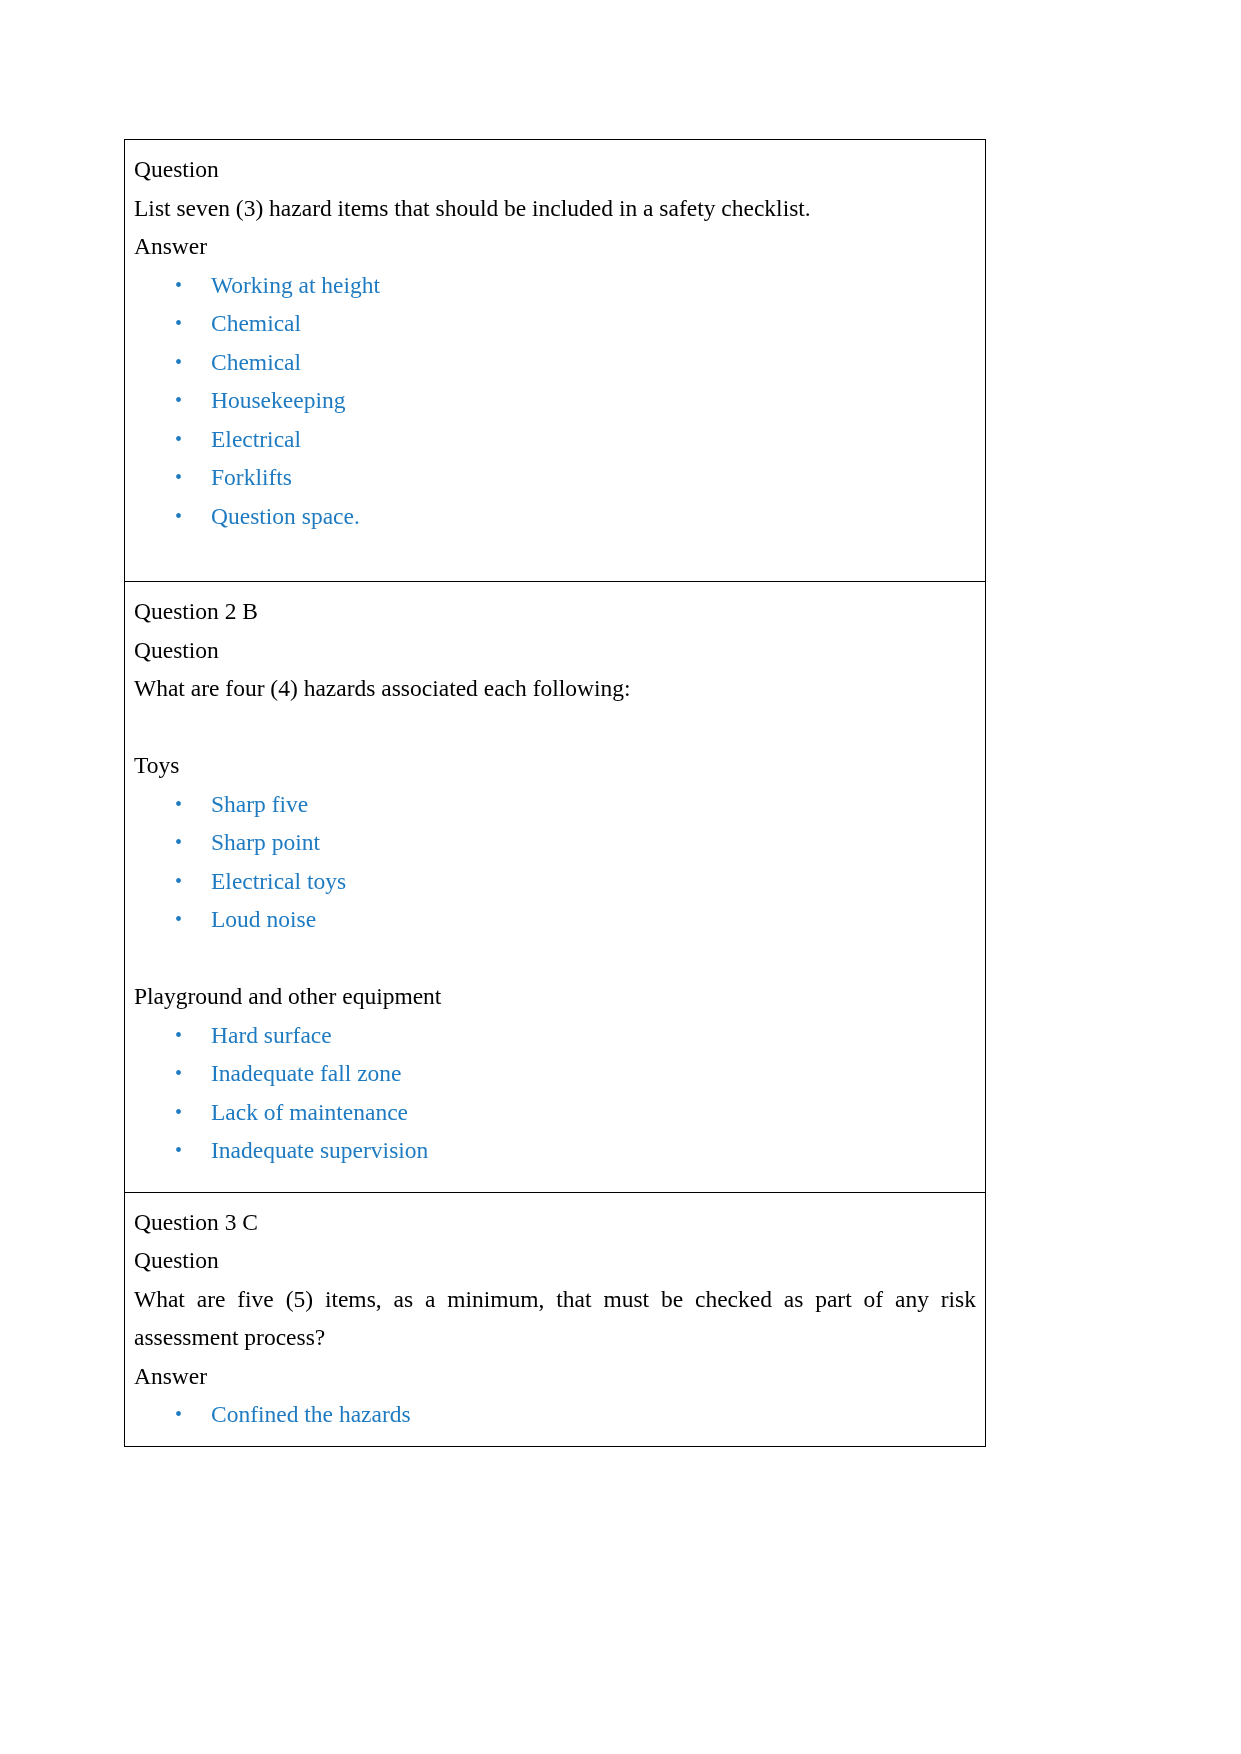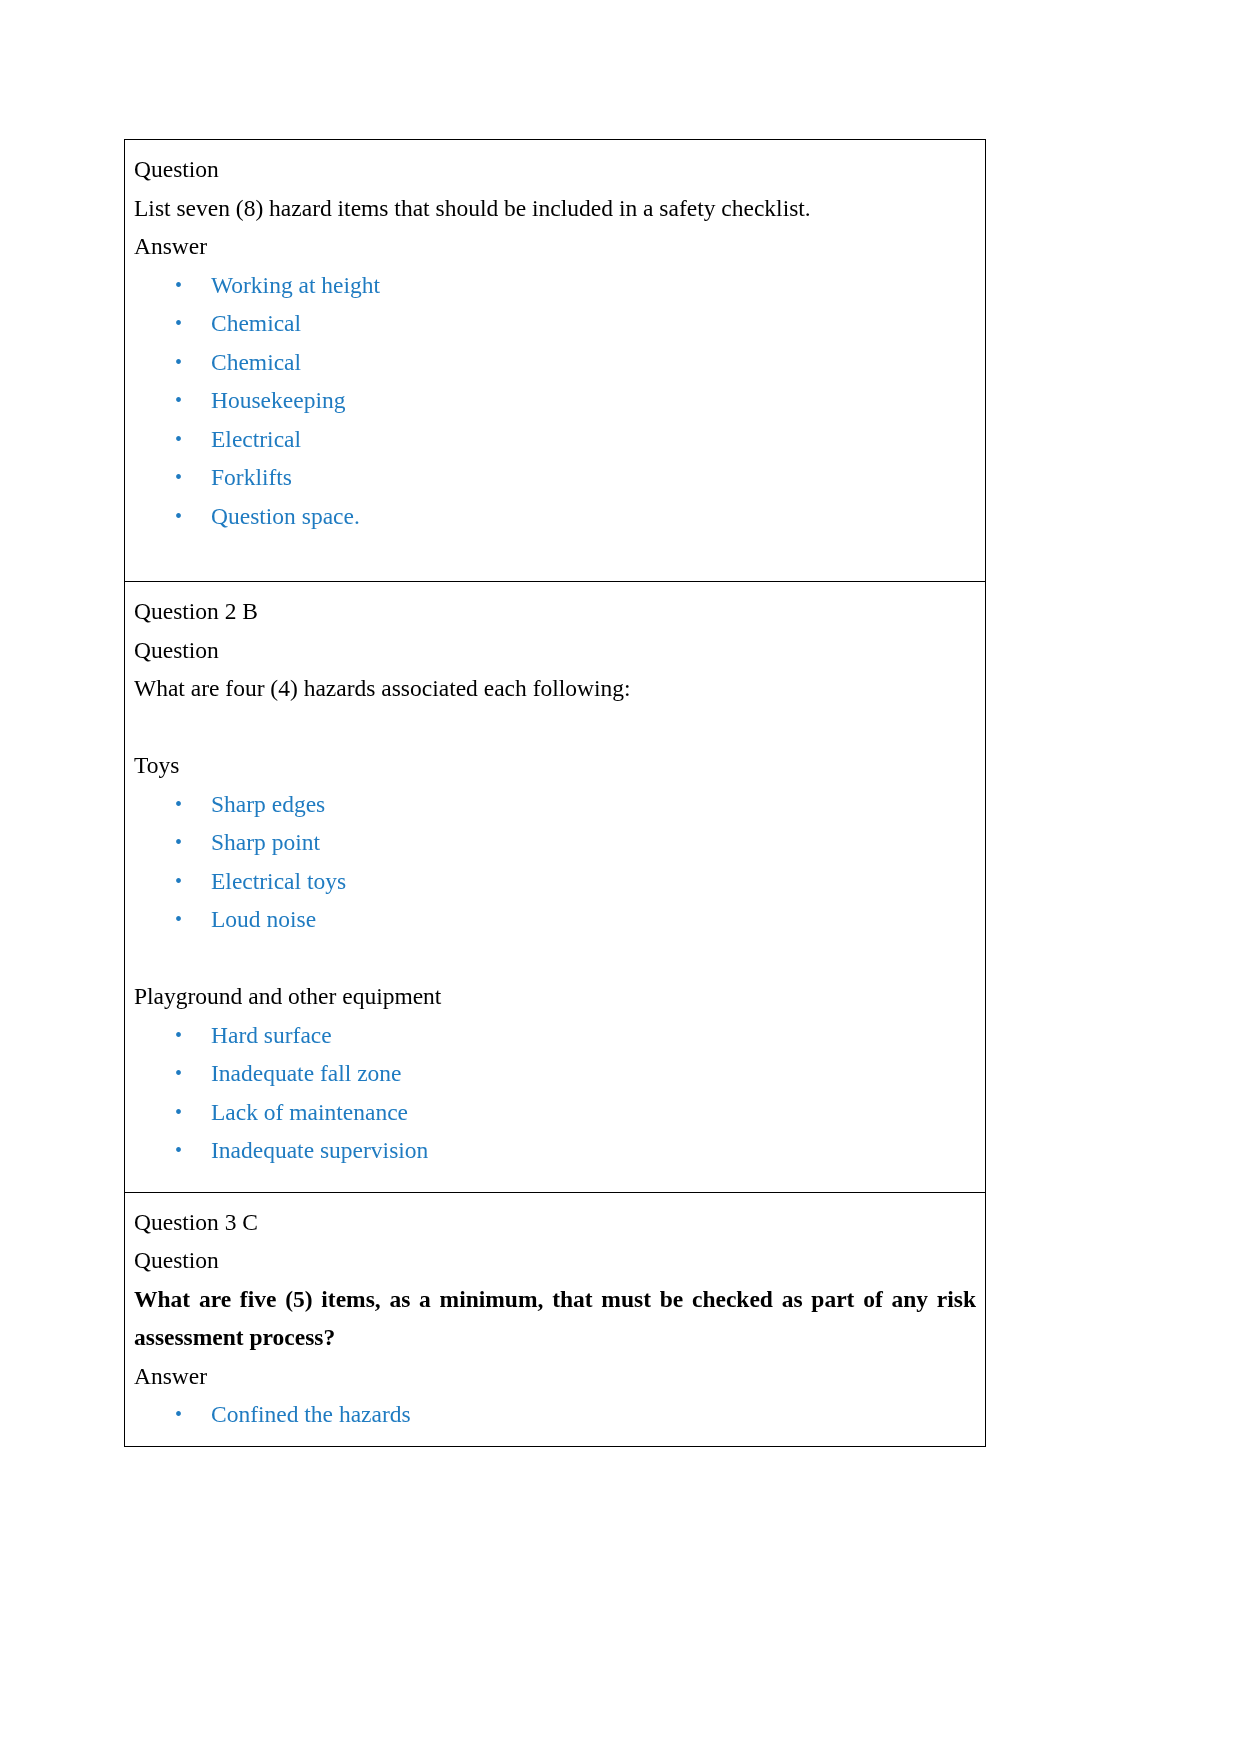--- a/index.html
+++ b/index.html
@@ -39,21 +39,20 @@
   }
   p.para {
     margin: 0;
     font-size: 23.5px;
     line-height: 38.5px;
     color: #000000;
   }
   p.para.justify {
     text-align: justify;
     text-justify: inter-word;
-    font-weight: bold;
   }
   p.spacer {
     margin: 0;
     font-size: 23.5px;
     line-height: 38.5px;
     height: 38.5px;
   }
   ul.bullets {
     margin: 0;
     padding: 0;
@@ -86,21 +85,21 @@
 
 <div class="page">
 
   <table class="doc-table">
     <tbody>
 
       <tr>
         <td>
           <div class="cell-inner">
             <p class="para">Question</p>
-            <p class="para">List seven (8) hazard items that should be included in a safety checklist.</p>
+            <p class="para">List seven (3) hazard items that should be included in a safety checklist.</p>
             <p class="para">Answer</p>
             <ul class="bullets">
               <li>
                 <span class="bullet-dot">•</span>
                 <span class="li-text">Working at height</span>
               </li>
               <li>
                 <span class="bullet-dot">•</span>
                 <span class="li-text">Chemical</span>
               </li>
@@ -134,21 +133,21 @@
         <td>
           <div class="cell-inner">
             <p class="para">Question 2 B</p>
             <p class="para">Question</p>
             <p class="para">What are four (4) hazards associated each following:</p>
             <p class="spacer">&nbsp;</p>
             <p class="para">Toys</p>
             <ul class="bullets">
               <li>
                 <span class="bullet-dot">•</span>
-                <span class="li-text">Sharp edges</span>
+                <span class="li-text">Sharp five</span>
               </li>
               <li>
                 <span class="bullet-dot">•</span>
                 <span class="li-text">Sharp point</span>
               </li>
               <li>
                 <span class="bullet-dot">•</span>
                 <span class="li-text">Electrical toys</span>
               </li>
               <li>

